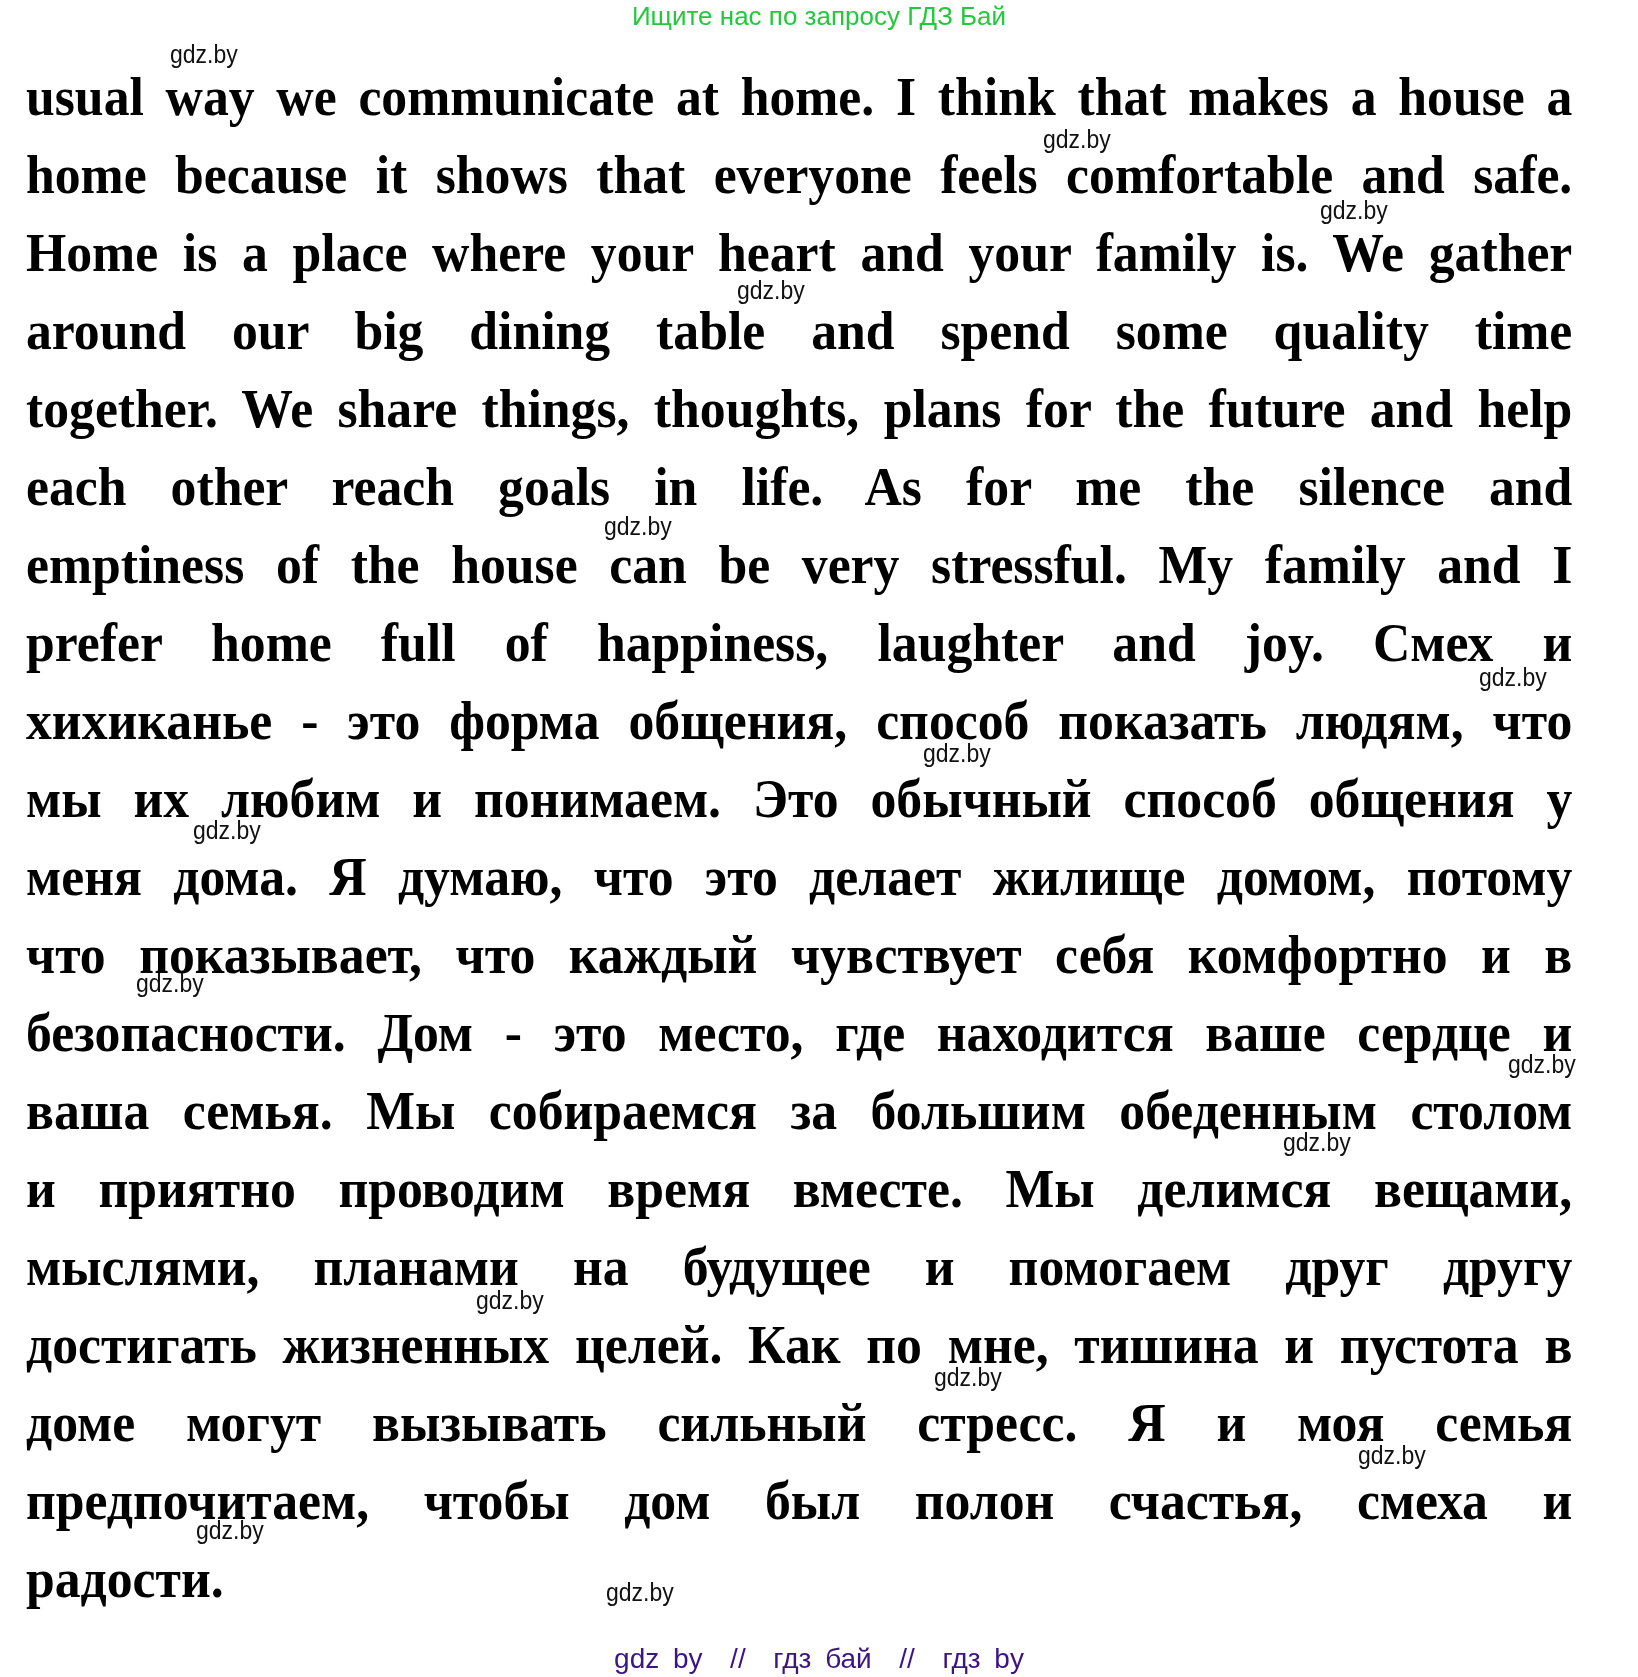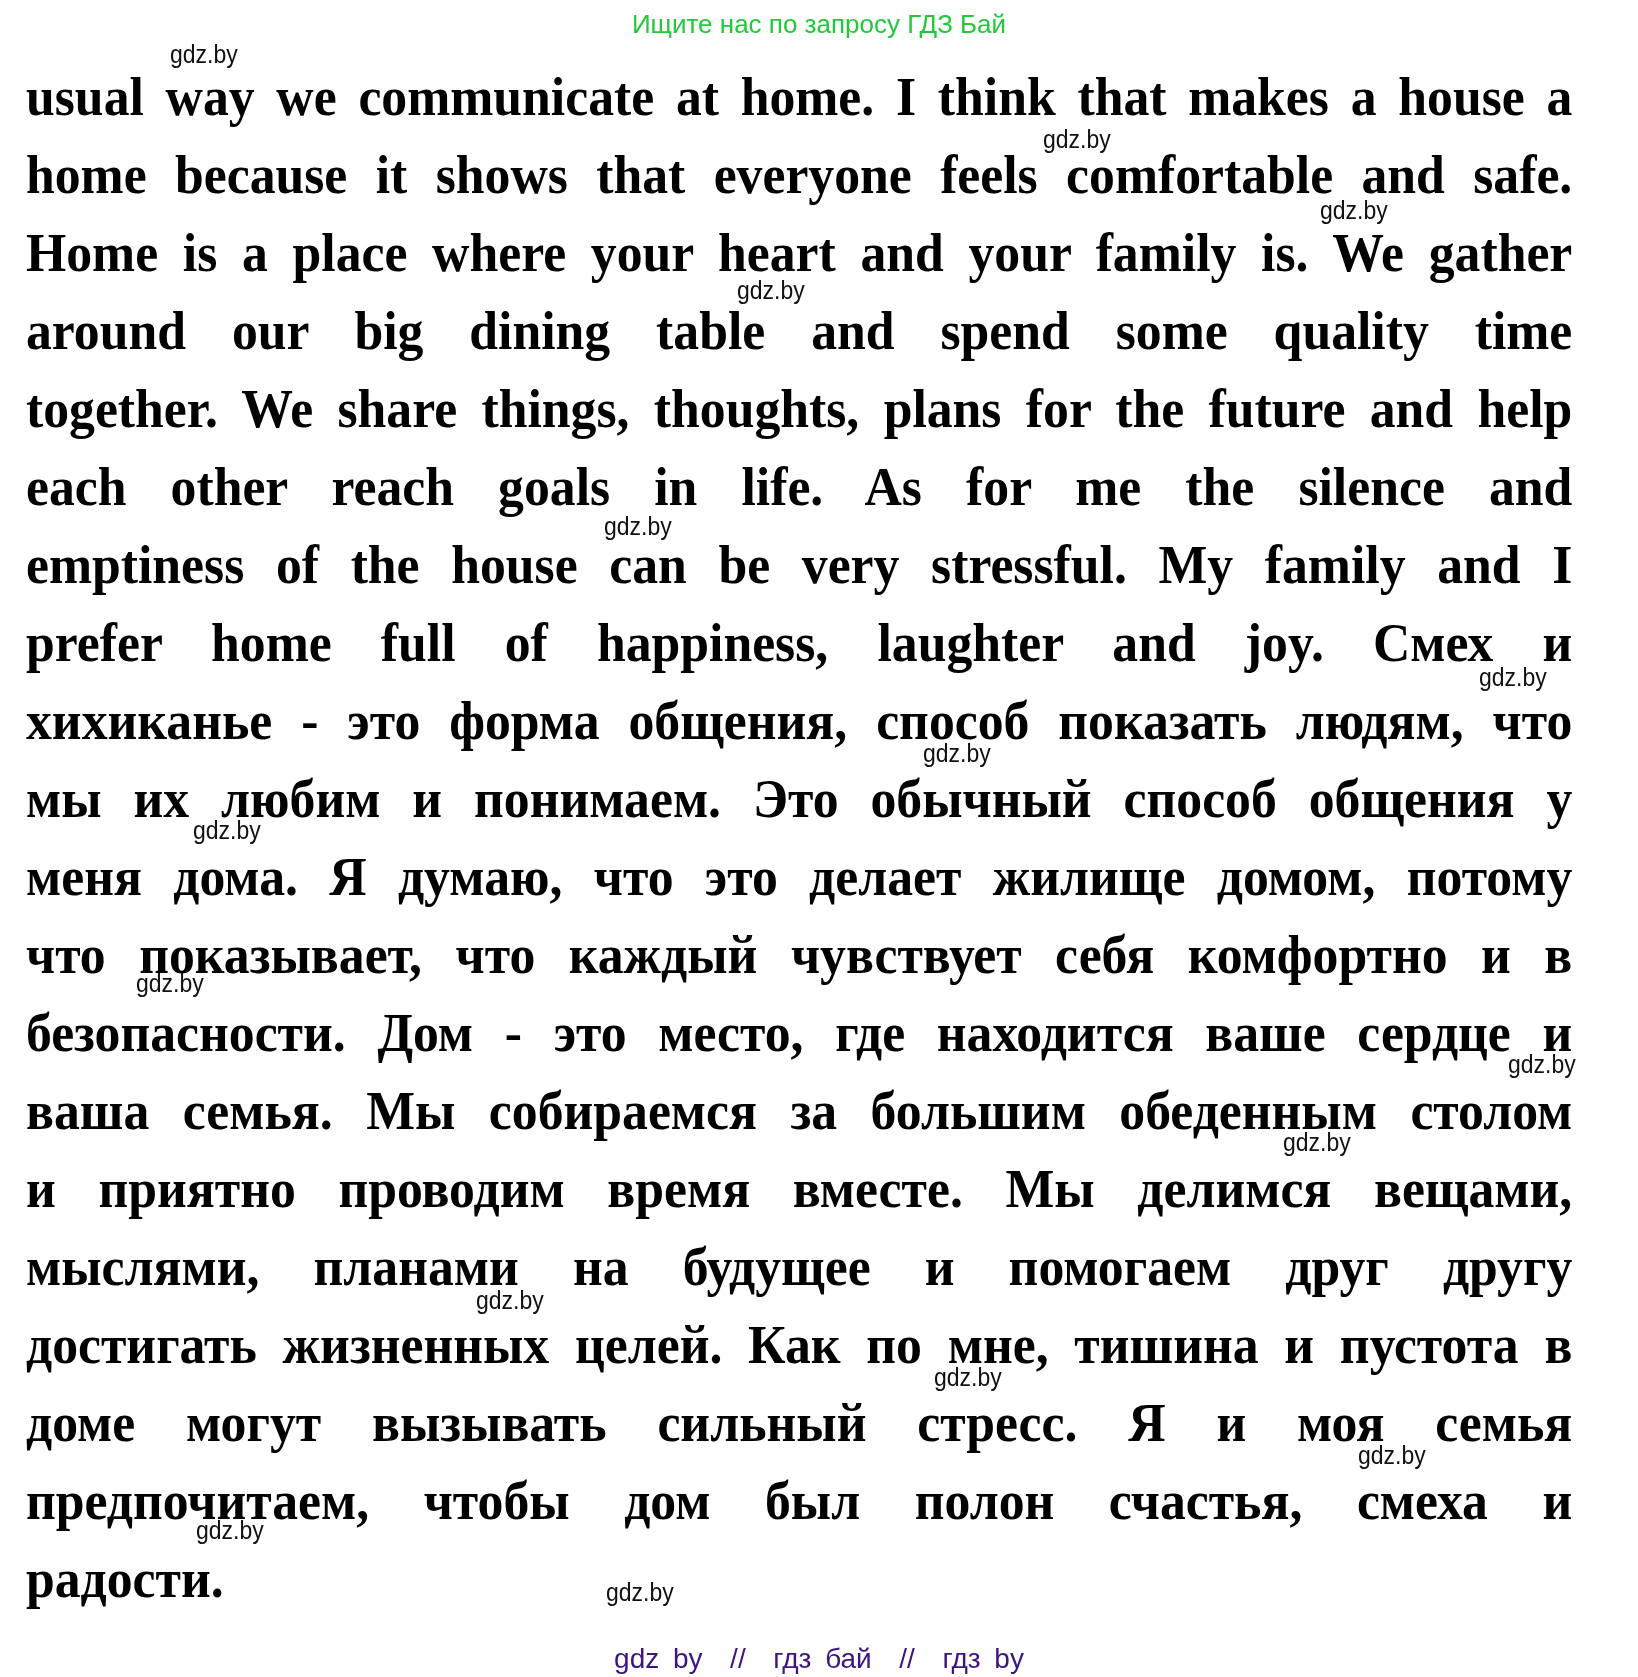--- a/index.html
+++ b/index.html
@@ -4,21 +4,21 @@
   <style>
     html, body { margin: 0; padding: 0; background: #ffffff; }
     body {
       width: 1638px;
       height: 1677px;
       position: relative;
       overflow: hidden;
     }
     .top-banner {
       position: absolute;
-      left: 0; right: 0; top: 8px;
+      left: 0; right: 0; top: 0;
       height: 32px;
       text-align: center;
       font-family: "Liberation Sans", sans-serif;
       font-size: 26px;
       line-height: 32px;
       color: #22c93a;
     }
     .doc-body {
       position: absolute;
       left: 26px;

